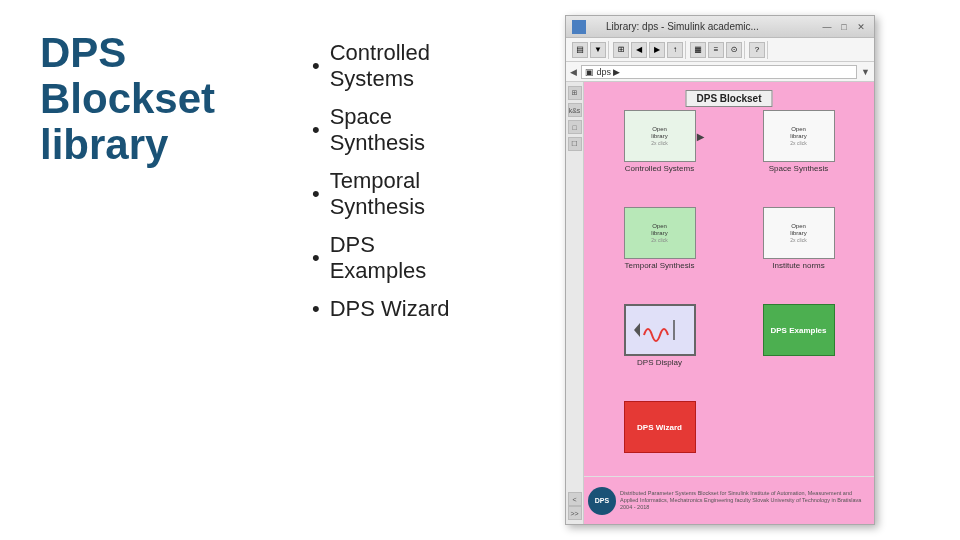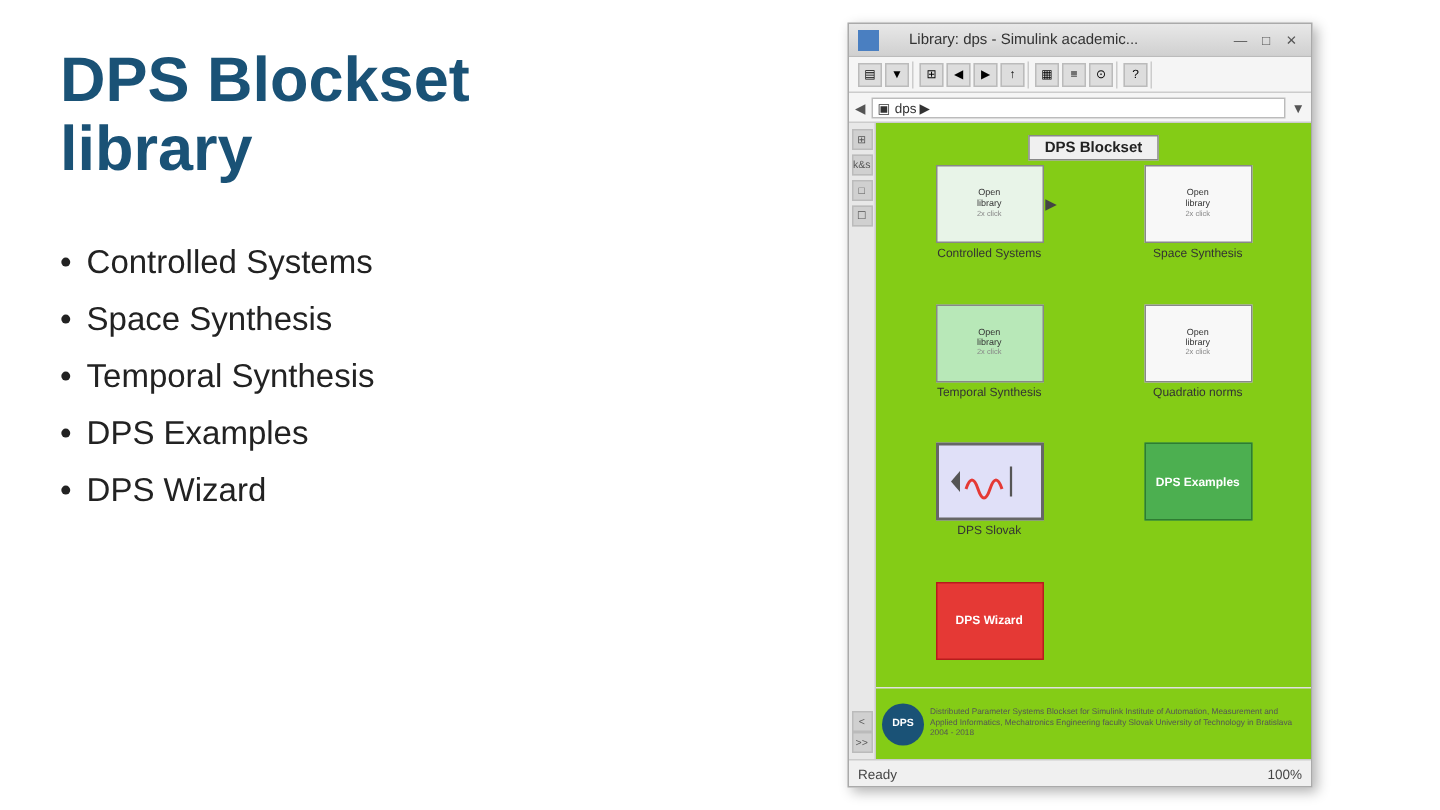--- a/index.html
+++ b/index.html
@@ -11,21 +11,20 @@
       overflow: hidden;
       display: flex;
     }
 
     
     .left-panel {
       width: 490px;
       height: 540px;
       padding: 30px 40px;
       display: flex;
-      flex-direction: column;
       justify-content: flex-start;
     }
 
     .page-title {
       font-size: 42px;
       font-weight: bold;
       color: #1a5276;
       line-height: 1.1;
       margin-bottom: 30px;
     }
@@ -218,21 +217,21 @@
       display: flex;
       align-items: center;
       justify-content: center;
       cursor: pointer;
       color: #555;
     }
 
     
     .canvas-area {
       flex: 1;
-      background: #84cc16;
+      background: #f9a8d4;
       position: relative;
       overflow: hidden;
     }
 
     
     .dps-blockset-label {
       position: absolute;
       top: 8px;
       left: 50%;
       transform: translateX(-50%);
@@ -473,35 +472,35 @@
               <div class="x2click">2x click</div>
             </div>
             <div class="block-label">Temporal Synthesis</div>
           </div>
 
           <div class="block-item">
             <div class="block-box" style="background:#f8f8f8;">
               <div class="open-library-text">Open<br>library</div>
               <div class="x2click">2x click</div>
             </div>
-            <div class="block-label">Quadratio norms</div>
+            <div class="block-label">Institute norms</div>
           </div>
 
           <div class="block-item">
             <div class="block-box" style="border:2px solid #666; background:#e0e0f8; padding:2px;">
               <svg class="wave-svg" viewBox="0 0 60 30">
 
                 <polygon points="4,15 10,8 10,22" fill="#555"></polygon>
 
                 <path d="M14,20 Q18,8 22,20 Q26,32 30,20 Q34,8 38,20" stroke="#e53935" stroke-width="2" fill="none"></path>
 
                 <line x1="44" y1="5" x2="44" y2="25" stroke="#555" stroke-width="1.5"></line>
               </svg>
             </div>
-            <div class="block-label">DPS Slovak</div>
+            <div class="block-label">DPS Display</div>
           </div>
 
 
           <div class="block-item">
             <div class="block-box block-red" style="background:#4caf50; border-color:#2e7d32;">
               <span style="color:white; font-size:8px; font-weight:bold;">DPS Examples</span>
             </div>
             <div class="block-label"></div>
           </div>
 
@@ -517,18 +516,14 @@
         <div class="logo-area">
           <div class="logo-circle">DPS</div>
           <div class="logo-text">Distributed Parameter Systems Blockset for Simulink
 Institute of Automation, Measurement and Applied
 Informatics, Mechatronics Engineering faculty
 Slovak University of Technology in Bratislava 2004 - 2018</div>
         </div>
       </div>
     </div>
 
-    <div class="status-bar">
-      <span class="status-text">Ready</span>
-      <span class="status-zoom">100%</span>
-    </div>
   </div>
 </div>
 
 </body></html>

